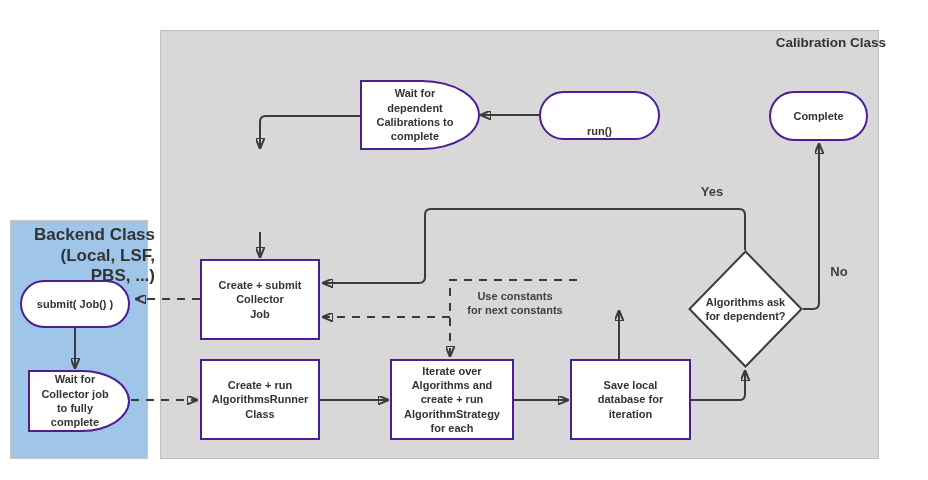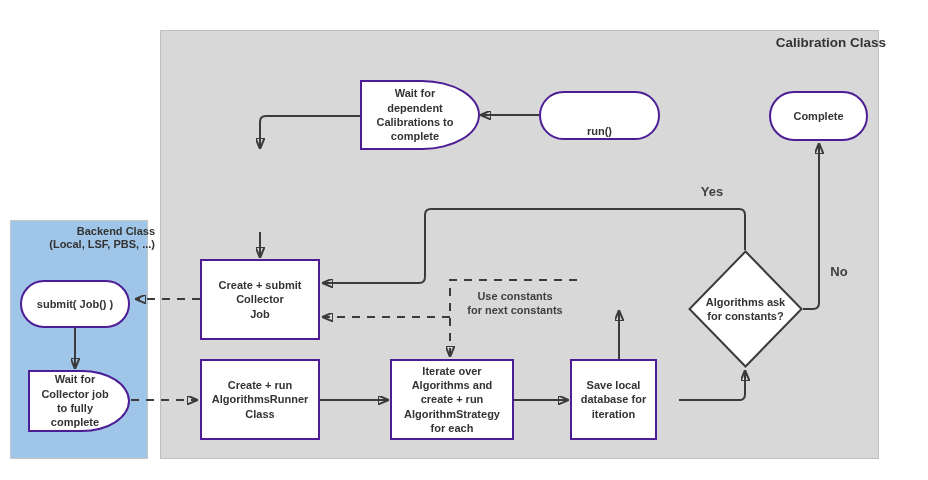--- a/index.html
+++ b/index.html
@@ -8,38 +8,38 @@
     font-family:"Liberation Sans", sans-serif;overflow:hidden;
   }
   .container{position:absolute;box-sizing:border-box;}
   #calib-container{left:160px;top:30px;width:719px;height:429px;background:#d8d8d8;border:1px solid #bfbfbf;}
   #backend-container{left:10px;top:220px;width:138px;height:239px;background:#9fc5e8;border:1px solid #c6c6c6;}
   .container-title{
     position:absolute;left:8px;top:4px;width:100%;text-align:right;
     font-weight:bold;color:#333333;white-space:pre-line;
   }
   #calib-container .container-title{font-size:13.5px;}
-  #backend-container .container-title{font-size:11px;line-height:1.22;}
+  #backend-container .container-title{font-size:17px;line-height:1.22;}
   #edges{position:absolute;left:0;top:0;width:928px;height:480px;}
   #edges path{fill:none;stroke:#3b3b3b;stroke-width:2;}
   #edges path.dashed{stroke-dasharray:8 7;}
   .node{
     position:absolute;box-sizing:border-box;display:flex;align-items:center;justify-content:center;
     background:#ffffff;border:2px solid #4c1d95;color:#333333;
     font-weight:bold;font-size:11px;line-height:1.3;text-align:center;
   }
   .preline{white-space:pre-line;}
   #n-wait-dep{left:360px;top:80px;width:120px;height:70px;border-radius:0 58px 58px 0 / 0 35px 35px 0;padding-right:10px;}
   #n-run{left:539px;top:91px;width:121px;height:49px;border-radius:24.5px;align-items:flex-end;}
   #n-complete{left:769px;top:91px;width:99px;height:50px;border-radius:25px;}
   #n-setup{left:200px;top:150px;width:120px;height:82px;}
   #n-collector{left:200px;top:259px;width:120px;height:81px;}
   #n-runner{left:200px;top:359px;width:120px;height:81px;}
   #n-iterate{left:390px;top:359px;width:124px;height:81px;}
-  #n-save{left:570px;top:359px;width:87px;height:81px;}
+  #n-save{left:570px;top:359px;width:121px;height:81px;}
   #n-submit{left:20px;top:280px;width:110px;height:48px;border-radius:24px;}
   #n-wait-col{left:28px;top:370px;width:102px;height:62px;border-radius:0 48px 48px 0 / 0 31px 31px 0;padding-right:8px;}
   .shape-wrap{position:absolute;background:none;border:none;padding:0;}
   #n-db{left:578px;top:243px;width:82px;height:65px;}
   #n-decision{left:688px;top:250px;width:115px;height:118px;}
   .shape-wrap svg{position:absolute;left:0;top:0;width:100%;height:100%;}
   .shape-wrap .node-label{
     position:relative;z-index:1;font-weight:bold;font-size:11px;color:#333333;
     line-height:1.3;text-align:center;white-space:pre-line;
   }
@@ -139,21 +139,21 @@
 to fully
 complete</span>
   </div>
 
 
   <div id="n-decision" class="node shape-wrap">
     <svg viewBox="0 0 115 118">
       <polygon points="57.5,1.5 113.5,59 57.5,116.5 1.5,59" fill="#ffffff" stroke="#3b3b3b" stroke-width="2"></polygon>
     </svg>
     <span class="node-label">Algorithms ask
-for constants?</span>
+for dependent?</span>
   </div>
 
   <div id="lbl-yes" class="edge-label">Yes</div>
   <div id="lbl-no" class="edge-label">No</div>
   <div id="lbl-const" class="edge-label">Use constants
 for next constants</div>
 
 </div>
 
 </body></html>

